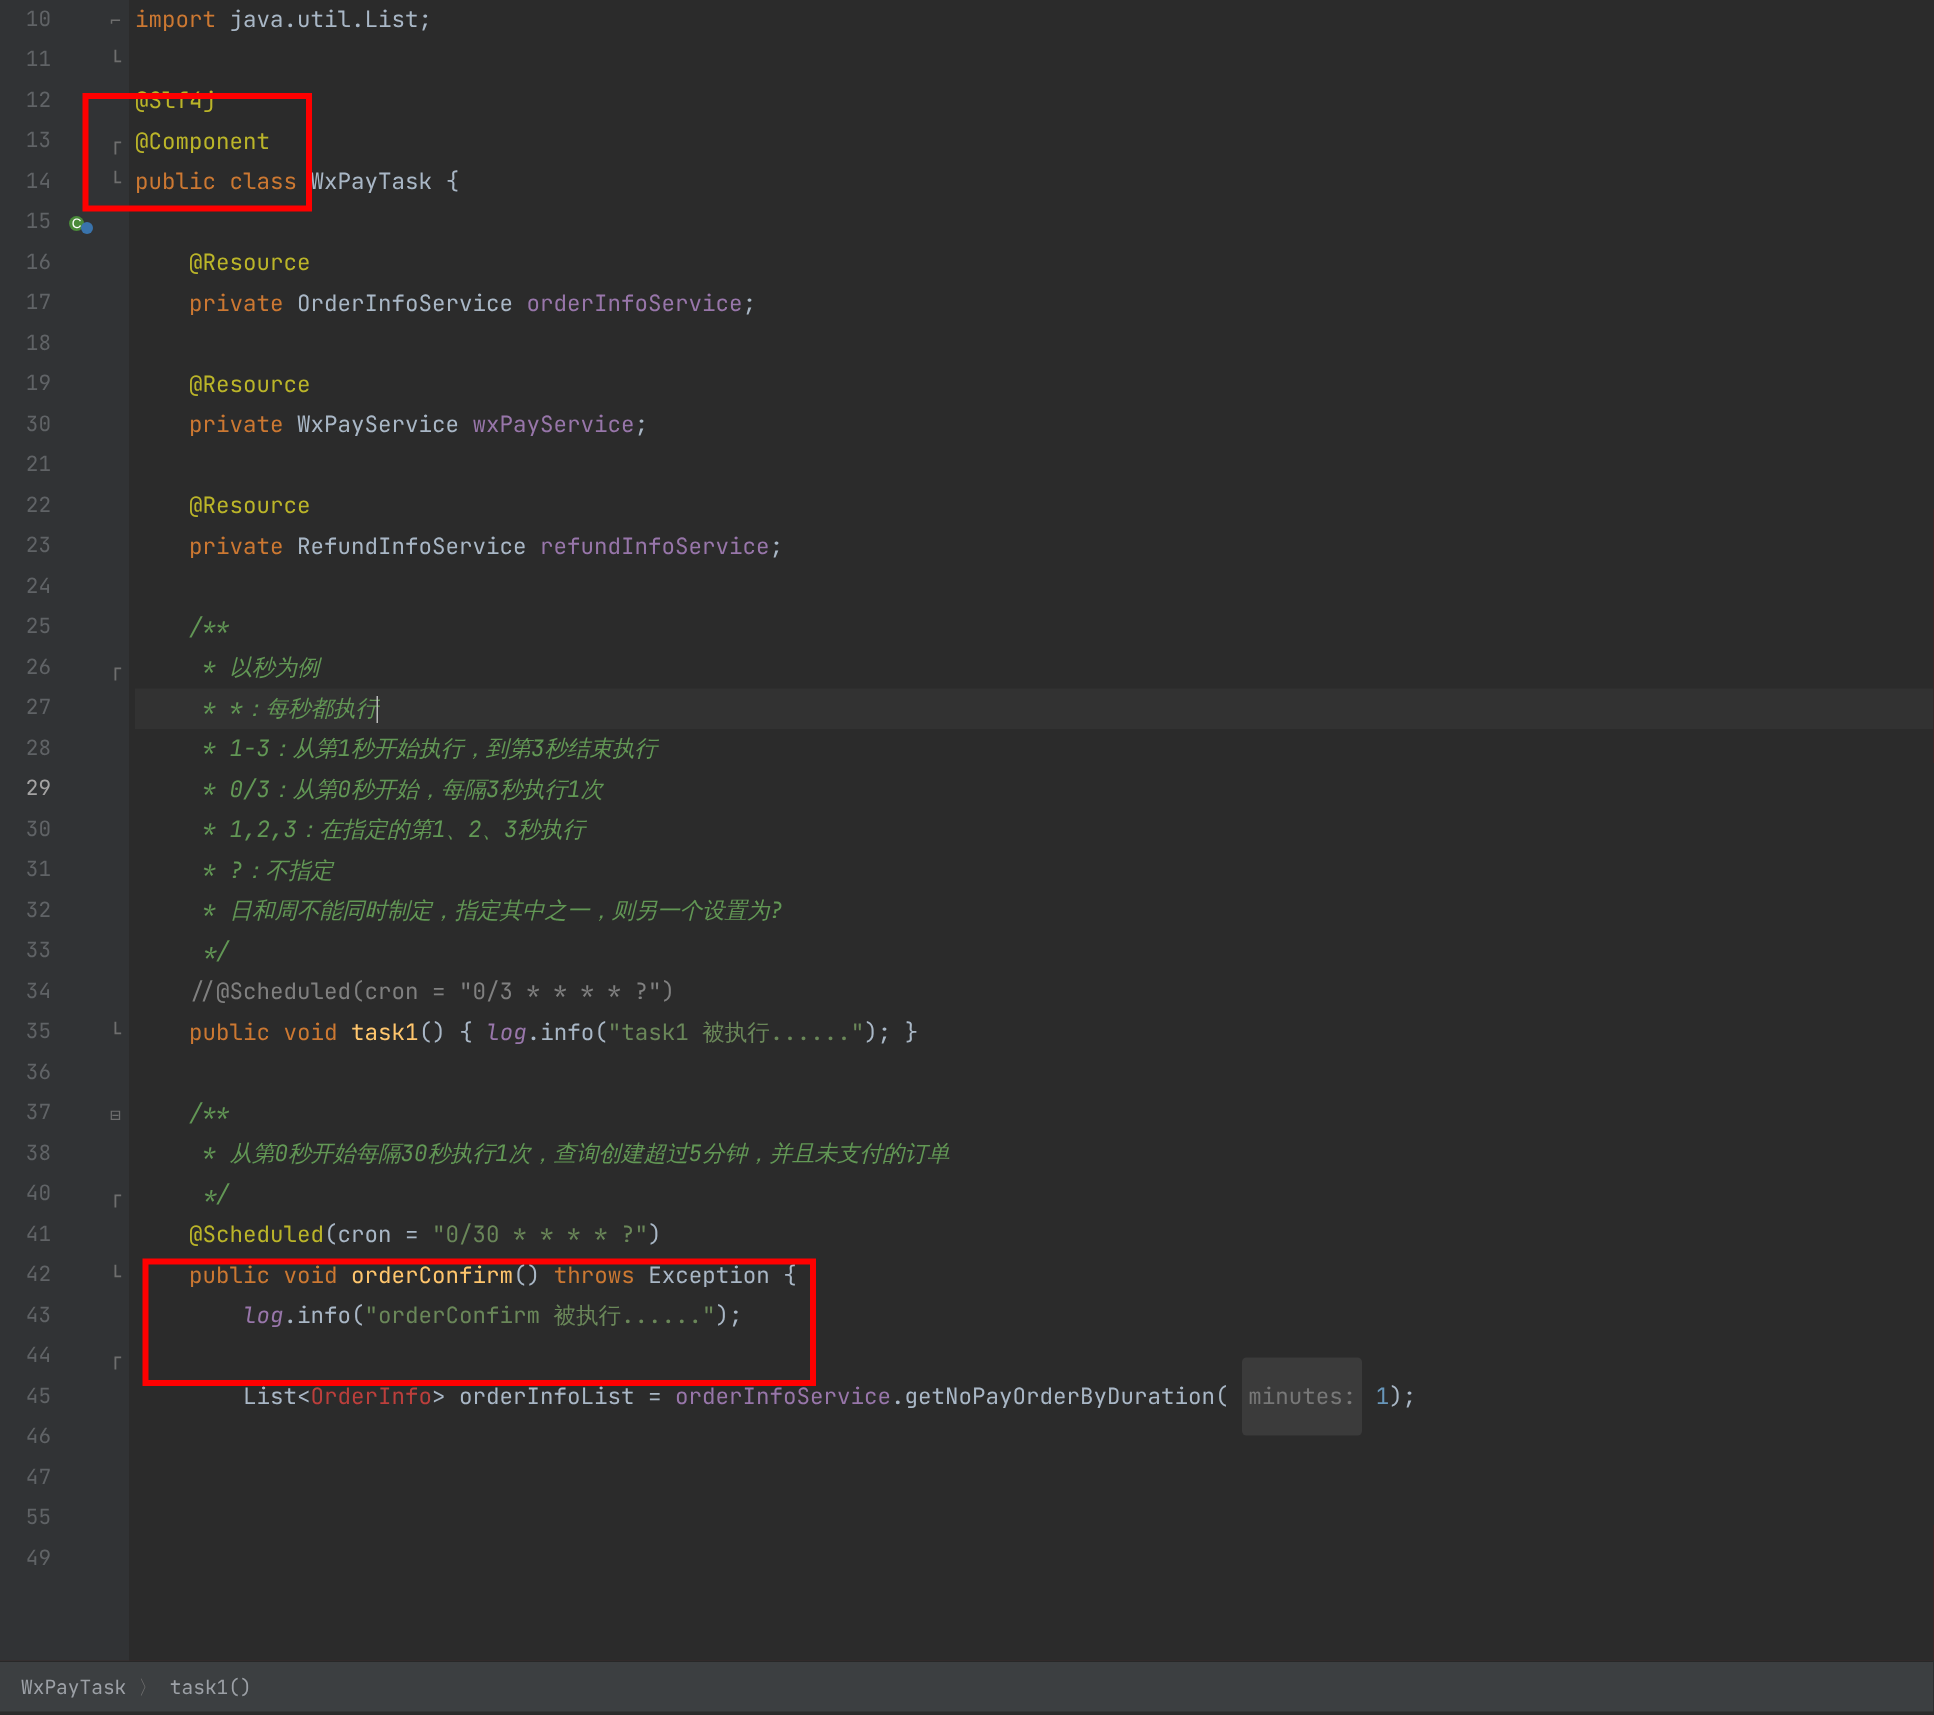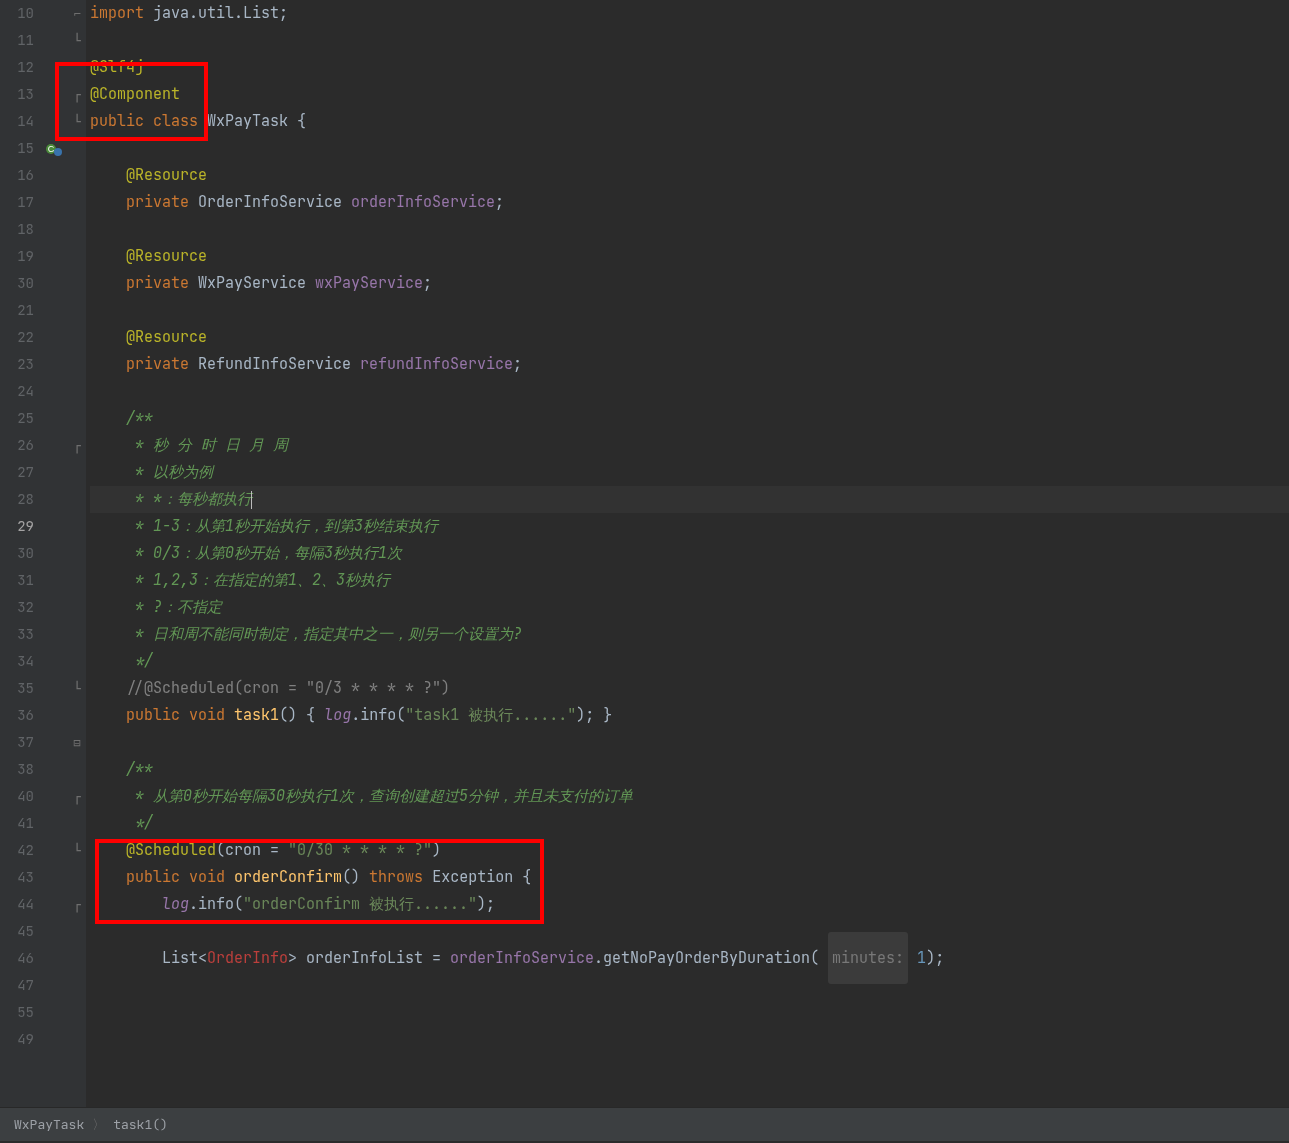--- a/index.html
+++ b/index.html
@@ -201,21 +201,20 @@
     <div class="line">    <span class="ann">@Resource</span></div>
     <div class="line">    <span class="kw">private</span> <span class="type">OrderInfoService</span> <span class="field">orderInfoService</span><span>;</span></div>
     <div class="line"></div>
     <div class="line">    <span class="ann">@Resource</span></div>
     <div class="line">    <span class="kw">private</span> <span class="type">WxPayService</span> <span class="field">wxPayService</span><span>;</span></div>
     <div class="line"></div>
     <div class="line">    <span class="ann">@Resource</span></div>
     <div class="line">    <span class="kw">private</span> <span class="type">RefundInfoService</span> <span class="field">refundInfoService</span><span>;</span></div>
     <div class="line"></div>
     <div class="line">    <span class="doc">/**</span></div>
-    <div class="line">    <span class="doc"> * 秒 分 时 日 月 周</span></div>
     <div class="line">    <span class="doc"> * 以秒为例</span></div>
     <div class="line current-line">    <span class="doc"> * *：每秒都执行</span><span class="caret"></span></div>
     <div class="line">    <span class="doc"> * 1-3：从第1秒开始执行，到第3秒结束执行</span></div>
     <div class="line">    <span class="doc"> * 0/3：从第0秒开始，每隔3秒执行1次</span></div>
     <div class="line">    <span class="doc"> * 1,2,3：在指定的第1、2、3秒执行</span></div>
     <div class="line">    <span class="doc"> * ?：不指定</span></div>
     <div class="line">    <span class="doc"> * 日和周不能同时制定，指定其中之一，则另一个设置为?</span></div>
     <div class="line">    <span class="doc"> */</span></div>
     <div class="line">    <span class="cmt">//@Scheduled(cron = "0/3 * * * * ?")</span></div>
     <div class="line">    <span class="kw">public</span> <span class="kw">void</span> <span class="method">task1</span><span>() </span><span class="brace">{</span> <span class="log-it">log</span><span>.info(</span><span class="str">"task1 被执行......"</span><span>);</span><span class="brace"> }</span></div>

